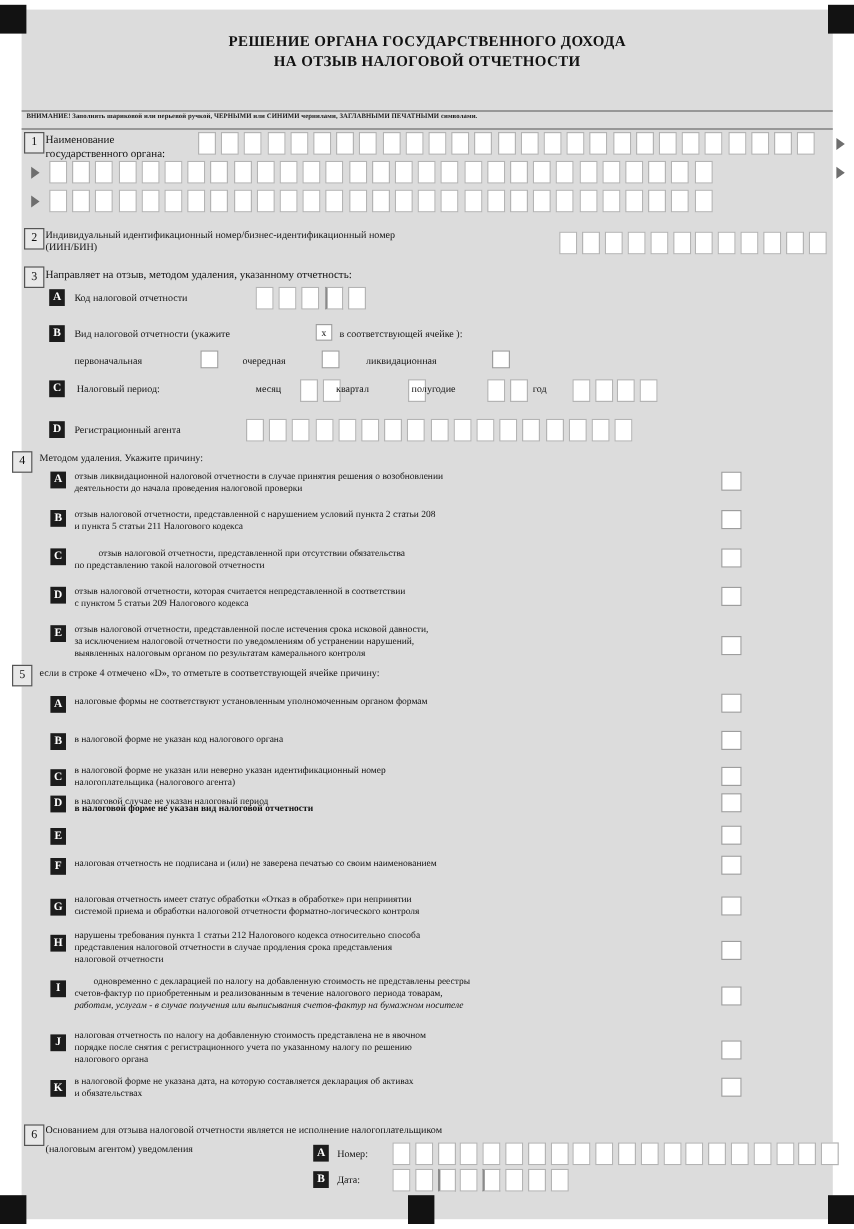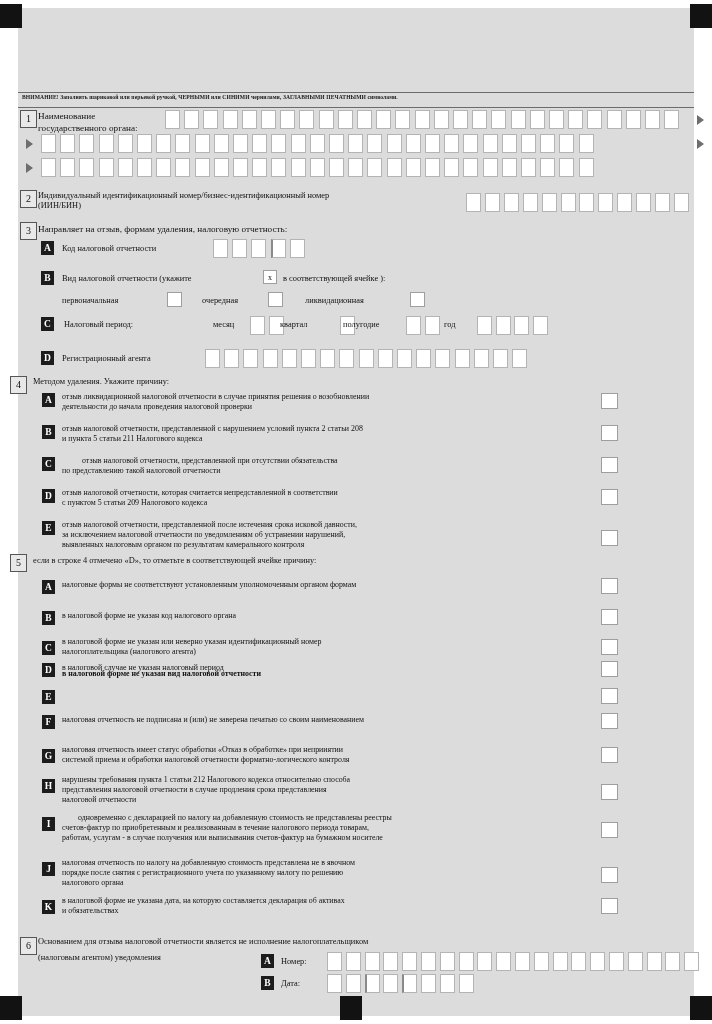--- a/index.html
+++ b/index.html
@@ -159,20 +159,24 @@
 
 <div class="page">
   <div class="sheet"></div>
 
   <div class="reg-mark reg-tl"></div>
   <div class="reg-mark reg-tr"></div>
   <div class="reg-mark reg-bl"></div>
   <div class="reg-mark reg-br"></div>
   <div class="reg-mark reg-bc"></div>
 
+  <div class="title-block">
+    <div class="title-line">РЕШЕНИЕ ОРГАНА ГОСУДАРСТВЕННОГО ДОХОДА</div>
+    <div class="title-line">НА ОТЗЫВ НАЛОГОВОЙ ОТЧЕТНОСТИ</div>
+  </div>
 
   <div class="warn-rule warn-rule-top"></div>
   <div class="warn-text">ВНИМАНИЕ! Заполнять шариковой или перьевой ручкой, ЧЕРНЫМИ или СИНИМИ чернилами, ЗАГЛАВНЫМИ ПЕЧАТНЫМИ символами.</div>
   <div class="warn-rule warn-rule-bot"></div>
 
   <div id="dynamic-layer">
       <div class="num-box" style="left: 20px; top: 110px;">1</div>
       <div class="lbl" style="left: 38px; top: 111px;">Наименование</div>
       <div class="lbl" style="left: 38px; top: 123px;">государственного органа:</div>
       <div class="cell" style="left: 165px; top: 110px;"></div>
@@ -273,21 +277,21 @@
       <div class="cell" style="left: 523px; top: 193px;"></div>
       <div class="cell" style="left: 542px; top: 193px;"></div>
       <div class="cell" style="left: 561px; top: 193px;"></div>
       <div class="cell" style="left: 579px; top: 193px;"></div>
       <div class="cell" style="left: 598px; top: 193px;"></div>
       <div class="cell" style="left: 617px; top: 193px;"></div>
       <div class="cell" style="left: 636px; top: 193px;"></div>
       <div class="cell" style="left: 655px; top: 193px;"></div>
       <div class="cell" style="left: 674px; top: 193px;"></div>
       <div class="num-box" style="left: 20px; top: 222px;">3</div>
-      <div class="lbl" style="left: 38px; top: 224px;">Направляет на отзыв, формам удаления, налоговую отчетность:</div>
+      <div class="lbl" style="left: 38px; top: 224px;">Направляет на отзыв, методом удаления, указанному отчетность:</div>
       <div class="ltr" style="left: 41px; top: 241px;">A</div>
       <div class="lbl lbl-sm" style="left: 62px; top: 244px;">Код налоговой отчетности</div>
       <div class="cell" style="left: 213px; top: 239px;"></div>
       <div class="cell" style="left: 232px; top: 239px;"></div>
       <div class="cell" style="left: 251px; top: 239px;"></div>
       <div class="cell sep" style="left: 271px; top: 239px;"></div>
       <div class="cell" style="left: 290px; top: 239px;"></div>
       <div class="ltr" style="left: 41px; top: 271px;">B</div>
       <div class="lbl lbl-sm" style="left: 62px; top: 274px;">Вид налоговой отчетности  (укажите</div>
       <div class="xcell" style="left: 263px; top: 270px;">x</div>
@@ -381,21 +385,21 @@
       <div class="lbl lbl-xs" style="left: 62px; top: 755px;">системой приема и обработки налоговой отчетности форматно-логического контроля</div>
       <div class="chk chk-lg" style="left: 601px; top: 747px;"></div>
       <div class="ltr" style="left: 42px; top: 779px;">H</div>
       <div class="lbl lbl-xs" style="left: 62px; top: 775px;">нарушены требования пункта 1 статьи 212 Налогового кодекса относительно способа</div>
       <div class="lbl lbl-xs" style="left: 62px; top: 785px;">представления налоговой отчетности в случае продления срока представления</div>
       <div class="lbl lbl-xs" style="left: 62px; top: 795px;">налоговой отчетности</div>
       <div class="chk chk-lg" style="left: 601px; top: 784px;"></div>
       <div class="ltr" style="left: 42px; top: 817px;">I</div>
       <div class="lbl lbl-xs" style="left: 62px; top: 813px; margin-left: 16px;">одновременно с декларацией по налогу на добавленную стоимость не представлены реестры</div>
       <div class="lbl lbl-xs" style="left: 62px; top: 823px;">счетов-фактур по приобретенным и реализованным в течение налогового периода товарам,</div>
-      <div class="lbl lbl-xs" style="left: 62px; top: 833px;">работам, услугам - в случае получения или выписывания счетов-фактур на бумажном носителе</div>
+      <div class="lbl lbl-xs" style="left: 62px; top: 833px; font-style: italic;">работам, услугам - в случае получения или выписывания счетов-фактур на бумажном носителе</div>
       <div class="chk chk-lg" style="left: 601px; top: 822px;"></div>
       <div class="ltr" style="left: 42px; top: 862px;">J</div>
       <div class="lbl lbl-xs" style="left: 62px; top: 858px;">налоговая отчетность по налогу на добавленную стоимость представлена не в явочном</div>
       <div class="lbl lbl-xs" style="left: 62px; top: 868px;">порядке после снятия с регистрационного учета по указанному налогу по решению</div>
       <div class="lbl lbl-xs" style="left: 62px; top: 878px;">налогового органа</div>
       <div class="chk chk-lg" style="left: 601px; top: 867px;"></div>
       <div class="ltr" style="left: 42px; top: 900px;">K</div>
       <div class="lbl lbl-xs" style="left: 62px; top: 896px;">в налоговой форме не указана дата, на которую составляется декларация об активах</div>
       <div class="lbl lbl-xs" style="left: 62px; top: 906px;">и обязательствах</div>
       <div class="chk chk-lg" style="left: 601px; top: 898px;"></div>

